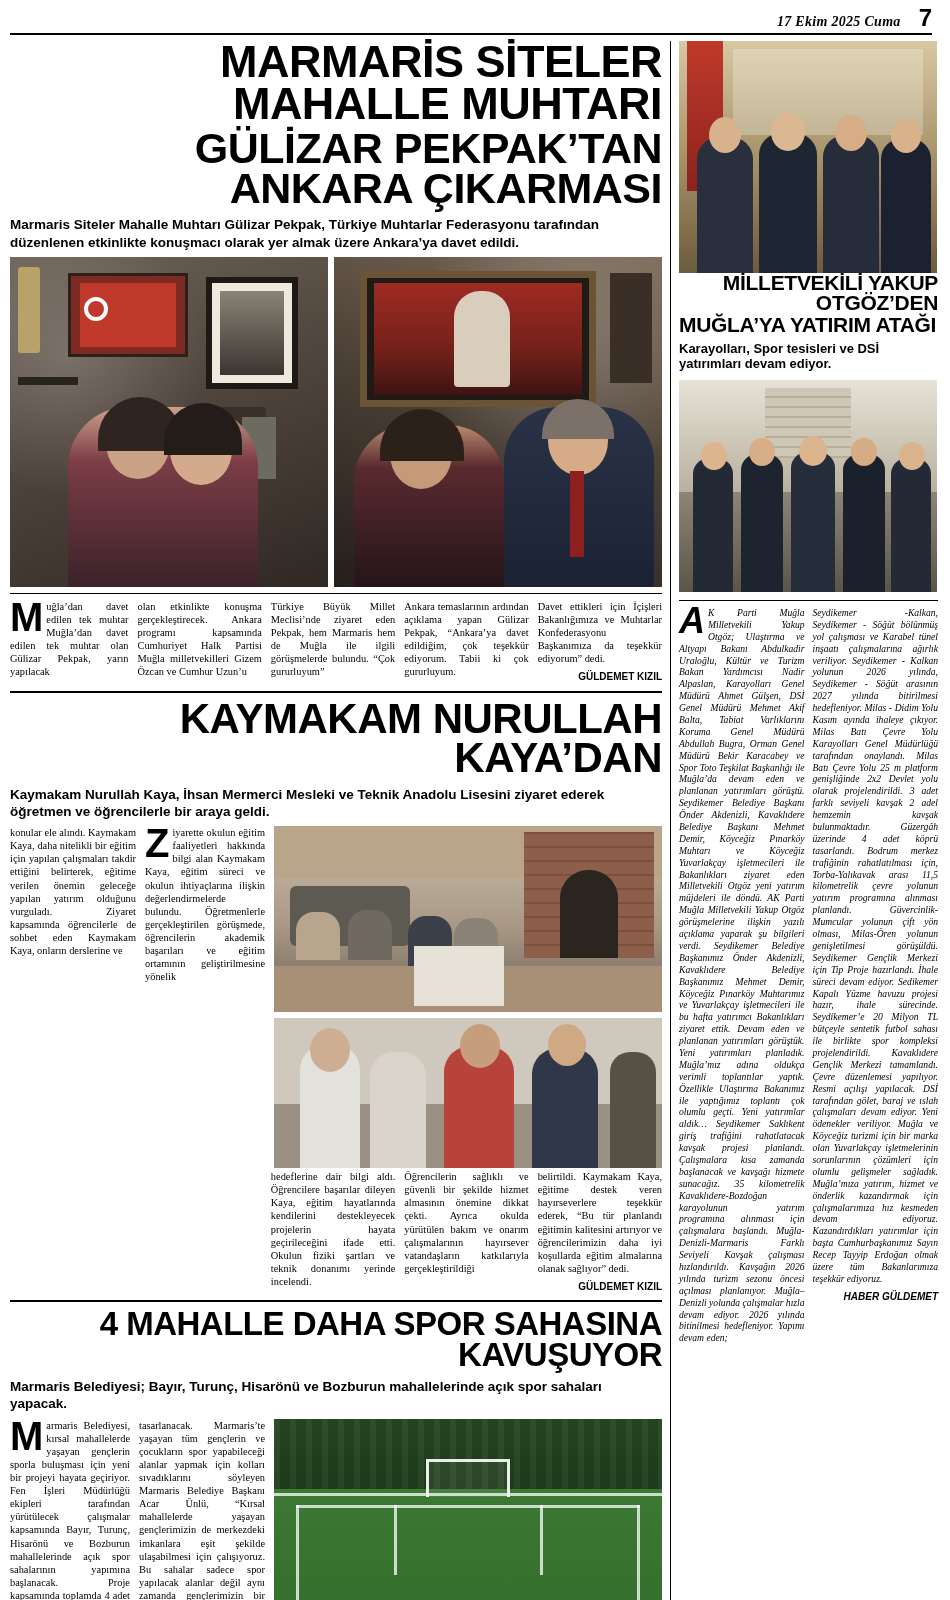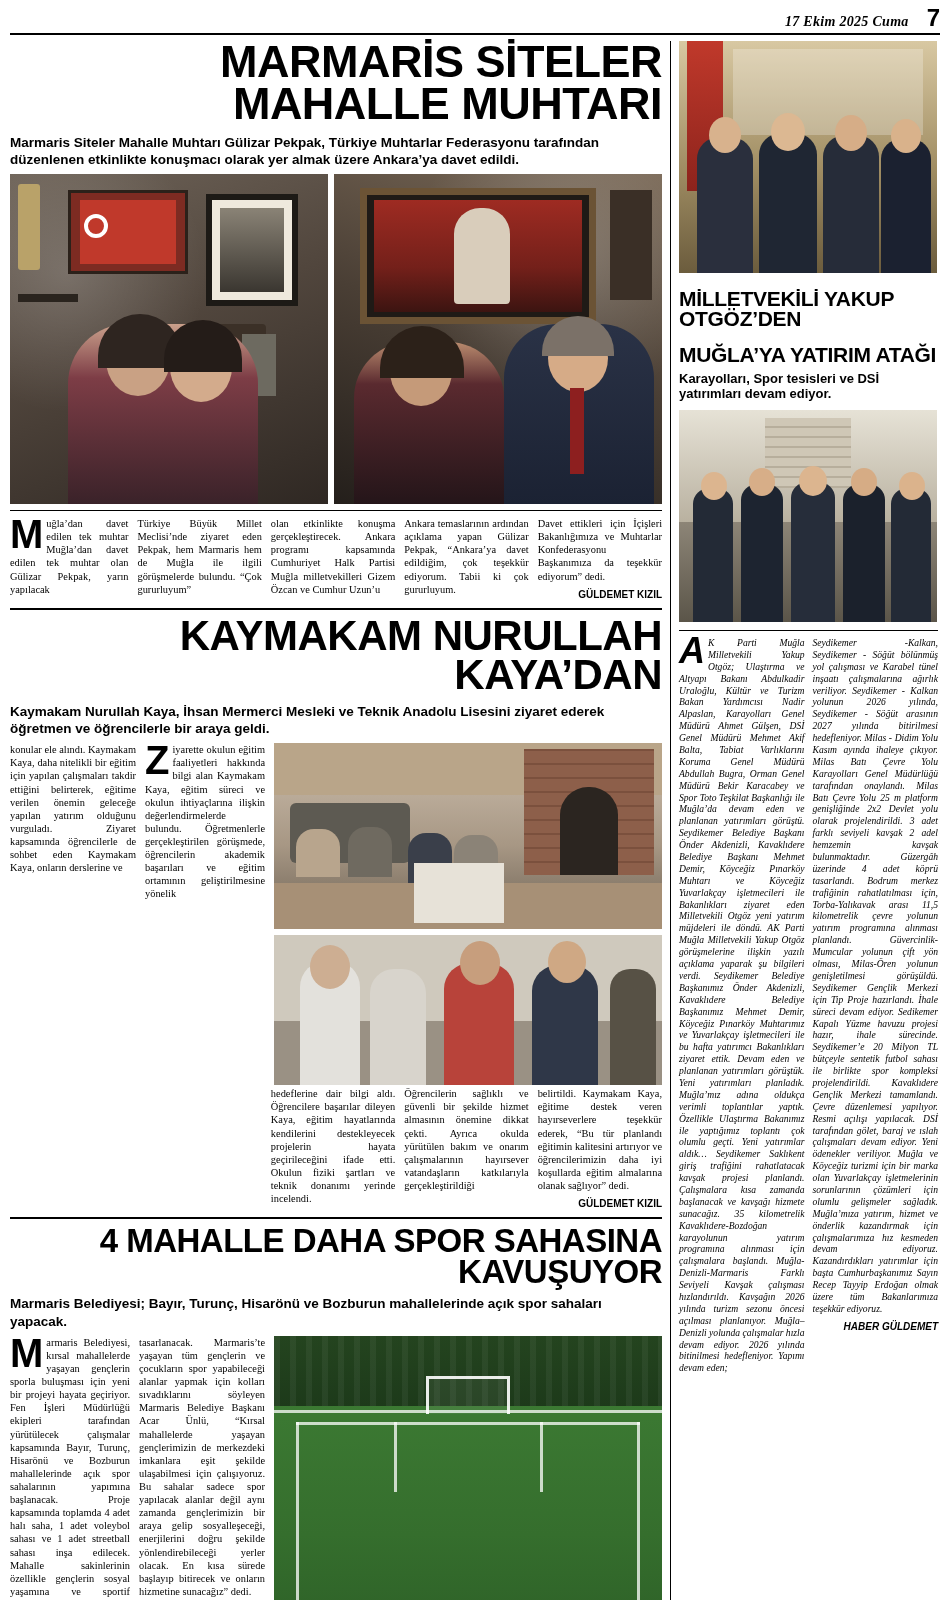--- a/index.html
+++ b/index.html
@@ -7,21 +7,21 @@
   body {
     width: 950px; height: 1600px;
     background: #ffffff;
     font-family: "Liberation Serif", serif;
     color: #000;
     position: relative;
     overflow: hidden;
   }
   .page {
     width: 950px; height: 1600px;
-    padding: 6px 10px 4px 10px;
+    padding: 6px 18px 4px 10px;
     position: relative;
   }
   
   .masthead {
     display: flex; align-items: baseline; justify-content: flex-end;
     border-bottom: 2px solid #000;
     padding-bottom: 3px;
     margin-bottom: 6px;
   }
   .masthead .date {
@@ -140,20 +140,21 @@
     <div class="date">17 Ekim 2025 Cuma</div>
     <div class="pageno">7</div>
   </div>
 
   <div class="body-wrap">
 
     <div class="left-col">
 
       <div>
         <div class="headline h-main1">MARMARİS SİTELER MAHALLE MUHTARI</div>
+        <div class="headline h-main2">GÜLİZAR PEKPAK’TAN ANKARA ÇIKARMASI</div>
         <div class="deck">Marmaris Siteler Mahalle Muhtarı Gülizar Pekpak, Türkiye Muhtarlar Federasyonu tarafından düzenlenen etkinlikte konuşmacı olarak yer almak üzere Ankara’ya davet edildi.</div>
 
         <div style="display:flex; gap:6px;">
           <div class="photo ph-office" style="width:318px;height:330px;">
             <div style="position:absolute;left:8px;top:10px;width:22px;height:86px;background:#b9a269;border-radius:3px;"></div>
             <div style="position:absolute;left:58px;top:16px;width:120px;height:84px;background:#7d2b22;border:3px solid #2b211a;"></div>
             <div style="position:absolute;left:70px;top:26px;width:96px;height:64px;background:#c0392b;"></div>
             <div style="position:absolute;left:74px;top:40px;width:24px;height:24px;border:4px solid #fff;border-radius:50%;"></div>
             <div style="position:absolute;left:196px;top:20px;width:92px;height:112px;background:#efe9dd;border:6px solid #1d1a16;"></div>
             <div style="position:absolute;left:210px;top:34px;width:64px;height:84px;background:linear-gradient(180deg,#8a8376,#3a3630);"></div>
@@ -182,24 +183,24 @@
         </div>
 
         <div class="rule-thin"></div>
 
         <div class="cols">
           <div class="col" style="width:120px;">
             <p class="dropcap">Muğla’dan davet edilen tek muhtar
 Muğla’dan davet edilen tek muhtar olan Gülizar Pekpak, yarın yapılacak</p>
           </div>
           <div class="col" style="width:126px;">
+            <p>olan etkinlikte konuşma gerçekleştirecek. Ankara programı kapsamında Cumhuriyet Halk Partisi Muğla milletvekilleri Gizem Özcan ve Cumhur Uzun’u</p>
+          </div>
+          <div class="col" style="width:126px;">
             <p>Türkiye Büyük Millet Meclisi’nde ziyaret eden Pekpak, hem Marmaris hem de Muğla ile ilgili görüşmelerde bulundu. “Çok gururluyum”</p>
-          </div>
-          <div class="col" style="width:126px;">
-            <p>olan etkinlikte konuşma gerçekleştirecek. Ankara programı kapsamında Cumhuriyet Halk Partisi Muğla milletvekilleri Gizem Özcan ve Cumhur Uzun’u</p>
           </div>
           <div class="col" style="width:126px;">
             <p>Ankara temaslarının ardından açıklama yapan Gülizar Pekpak, “Ankara’ya davet edildiğim, çok teşekkür ediyorum. Tabii ki çok gururluyum.</p>
           </div>
           <div class="col" style="width:126px;">
             <p>Davet ettikleri için İçişleri Bakanlığımıza ve Muhtarlar Konfederasyonu Başkanımıza da teşekkür ediyorum” dedi.</p>
             <div class="byline">GÜLDEMET KIZIL</div>
           </div>
         </div>
       </div>
@@ -307,22 +308,22 @@
         <div style="position:absolute;left:18px;top:96px;width:56px;height:136px;background:#2a2f3d;border-radius:22px 22px 0 0;"></div>
         <div style="position:absolute;left:30px;top:76px;width:32px;height:36px;background:#d8b28d;border-radius:50%;"></div>
         <div style="position:absolute;left:80px;top:92px;width:58px;height:140px;background:#1f2633;border-radius:22px 22px 0 0;"></div>
         <div style="position:absolute;left:92px;top:72px;width:34px;height:38px;background:#dcb892;border-radius:50%;"></div>
         <div style="position:absolute;left:144px;top:94px;width:56px;height:138px;background:#262c39;border-radius:22px 22px 0 0;"></div>
         <div style="position:absolute;left:156px;top:74px;width:32px;height:36px;background:#d6ad87;border-radius:50%;"></div>
         <div style="position:absolute;left:202px;top:98px;width:50px;height:134px;background:#1b2130;border-radius:20px 20px 0 0;"></div>
         <div style="position:absolute;left:212px;top:78px;width:30px;height:34px;background:#d9b28b;border-radius:50%;"></div>
       </div>
 
-      <div class="rhead rh1" style="margin-top:16px;">MİLLETVEKİLİ YAKUP OTGÖZ’DEN</div>
-      <div class="rhead rh1" style="margin-top:16px;">MUĞLA’YA YATIRIM ATAĞI</div>
+      <div class="rhead rh1" style="margin-top:0;text-align:right;">MİLLETVEKİLİ YAKUP OTGÖZ’DEN</div>
+      <div class="rhead rh1" style="margin-top:2px;">MUĞLA’YA YATIRIM ATAĞI</div>
       <div class="rdeck">Karayolları, Spor tesisleri ve DSİ yatırımları devam ediyor.</div>
 
       <div class="photo ph-group2" style="width:258px;height:212px;margin-top:8px;">
         <div style="position:absolute;left:0;top:0;width:258px;height:112px;background:linear-gradient(180deg,#e6e2d6,#b9b1a0);"></div>
         <div style="position:absolute;left:0;top:112px;width:258px;height:100px;background:linear-gradient(180deg,#8d8577,#5b5549);"></div>
         <div style="position:absolute;left:86px;top:8px;width:86px;height:70px;background:repeating-linear-gradient(180deg,#cfc7b6 0 8px,#b7ae9c 8px 10px);"></div>
         <div style="position:absolute;left:14px;top:78px;width:40px;height:134px;background:#232a36;border-radius:16px 16px 0 0;"></div>
         <div style="position:absolute;left:22px;top:62px;width:26px;height:28px;background:#dcb58f;border-radius:50%;"></div>
         <div style="position:absolute;left:62px;top:74px;width:42px;height:138px;background:#1d2430;border-radius:16px 16px 0 0;"></div>
         <div style="position:absolute;left:70px;top:58px;width:26px;height:28px;background:#d7ae88;border-radius:50%;"></div>

